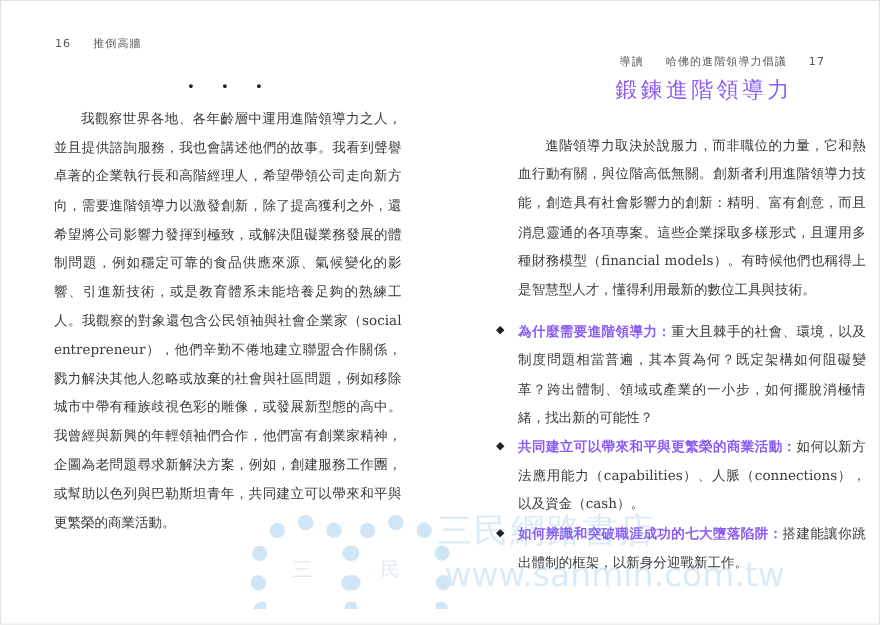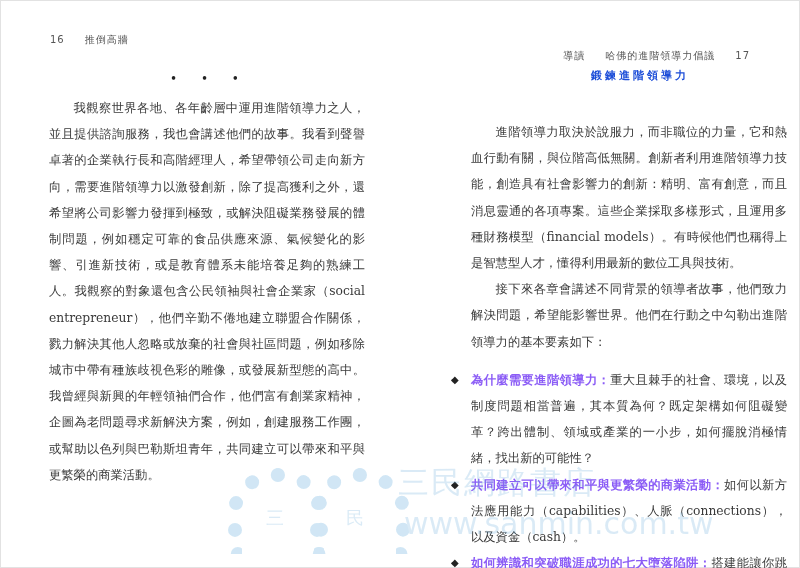--- a/index.html
+++ b/index.html
@@ -8,21 +8,21 @@
     .frame { position:absolute; left:0; top:0; width:798px; height:566px; border:1px solid #e2e2e2; }
     .header { position:absolute; top:33px; font-size:10px; color:#555; font-family:"DejaVu Sans", sans-serif; letter-spacing:1px; }
     .header.left { left:50px;text-align:right; }
     .header.right { right:50px;margin-top:16px; }
     .header .num { margin:0 10px; }
     .dots { position:absolute; left:170px; top:72px; font-size:12px; letter-spacing:10px; color:#222; }
     .page { position:absolute; top:95px; width:316px; font-size:12.3px; line-height:26.2px; text-align:justify; color:#3a3a3a; }
     .page.left { left:49px; }
     .page.right { left:471px; top:119px; width:316px; }
     .page p { margin:0; text-indent:2em; }
-    .title { position:absolute; left:520px; top:68px; width:240px; text-align:center; font-size:11px; letter-spacing:3px; color:#1d4ed8; font-family:"DejaVu Sans", sans-serif;font-weight:bold; }
+    .title { position:absolute; left:520px; top:68px; width:240px; text-align:center; font-size:20px; letter-spacing:3px; color:#8b5cf6; font-family:"DejaVu Sans", sans-serif; }
     ul.bullets { list-style:none; margin:12px 0 0 0; padding:0; }
     ul.bullets li { position:relative; padding-left:0; }
     ul.bullets li .bullet { position:absolute; left:-20px; top:0; font-size:10px; color:#222; }
     ul.bullets li .lead { font-weight:bold; color:#8b5cf6; font-family:"DejaVu Sans", sans-serif; }
     .watermark { position:absolute; left:228px; top:458px; width:420px; height:90px; pointer-events:none; opacity:0.25; }
     .wm-arc { position:absolute; border-radius:50% 50% 0 0; border:14px dotted #4aa0d8; border-bottom:none; }
     .wm-text { position:absolute; color:#6fb0dc; font-family:"DejaVu Serif", serif; }
   </style>
 </head>
 <body>
@@ -41,21 +41,20 @@
 
 <div class="page left">
   <p>我觀察世界各地、各年齡層中運用進階領導力之人，並且提供諮詢服務，我也會講述他們的故事。我看到聲譽卓著的企業執行長和高階經理人，希望帶領公司走向新方向，需要進階領導力以激發創新，除了提高獲利之外，還希望將公司影響力發揮到極致，或解決阻礙業務發展的體制問題，例如穩定可靠的食品供應來源、氣候變化的影響、引進新技術，或是教育體系未能培養足夠的熟練工人。我觀察的對象還包含公民領袖與社會企業家（social entrepreneur），他們辛勤不倦地建立聯盟合作關係，戮力解決其他人忽略或放棄的社會與社區問題，例如移除城市中帶有種族歧視色彩的雕像，或發展新型態的高中。我曾經與新興的年輕領袖們合作，他們富有創業家精神，企圖為老問題尋求新解決方案，例如，創建服務工作團，或幫助以色列與巴勒斯坦青年，共同建立可以帶來和平與更繁榮的商業活動。</p>
 
 </div>
 
 <div class="title">鍛鍊進階領導力</div>
 
 <div class="page right">
   <p>進階領導力取決於說服力，而非職位的力量，它和熱血行動有關，與位階高低無關。創新者利用進階領導力技能，創造具有社會影響力的創新：精明、富有創意，而且消息靈通的各項專案。這些企業採取多樣形式，且運用多種財務模型（financial models）。有時候他們也稱得上是智慧型人才，懂得利用最新的數位工具與技術。</p>
-  <p>接下來各章會講述不同背景的領導者故事，他們致力解決問題，希望能影響世界。他們在行動之中勾勒出進階領導力的基本要素如下：</p>
   <ul class="bullets">
     <li>
       <span class="bullet">◆</span>
       <span class="lead">為什麼需要進階領導力：</span><span>重大且棘手的社會、環境，以及制度問題相當普遍，其本質為何？既定架構如何阻礙變革？跨出體制、領域或產業的一小步，如何擺脫消極情緒，找出新的可能性？</span>
     </li>
     <li>
       <span class="bullet">◆</span>
       <span class="lead">共同建立可以帶來和平與更繁榮的商業活動：</span><span>如何以新方法應用能力（capabilities）、人脈（connections），以及資金（cash）。</span>
     </li>
     <li>

